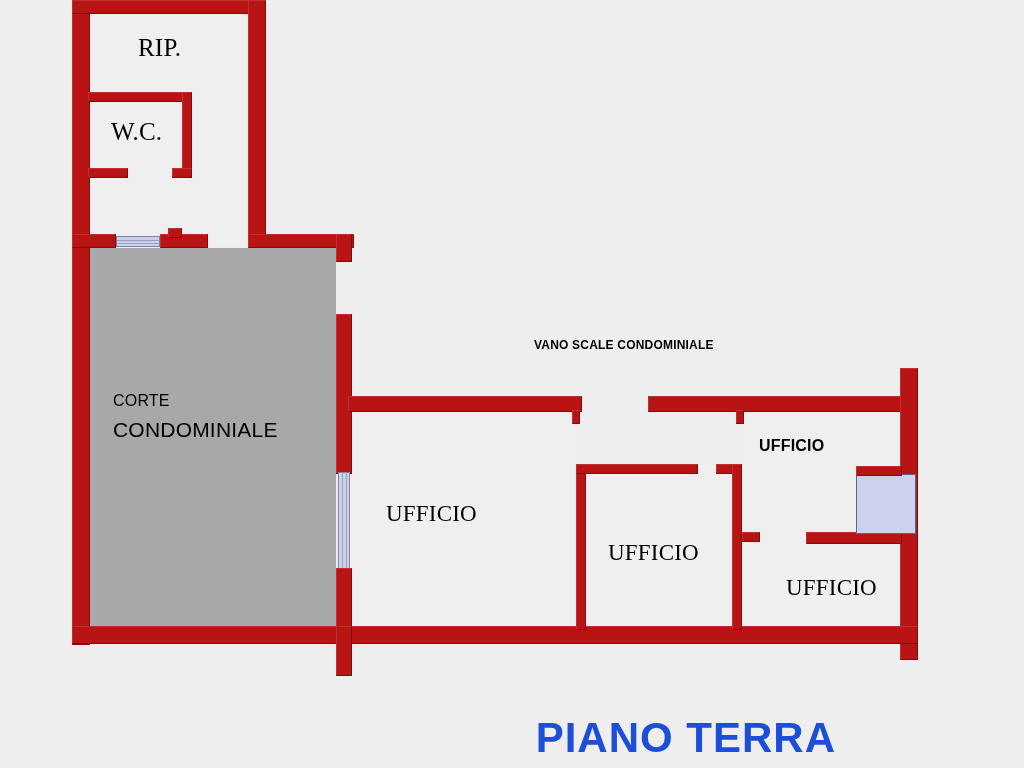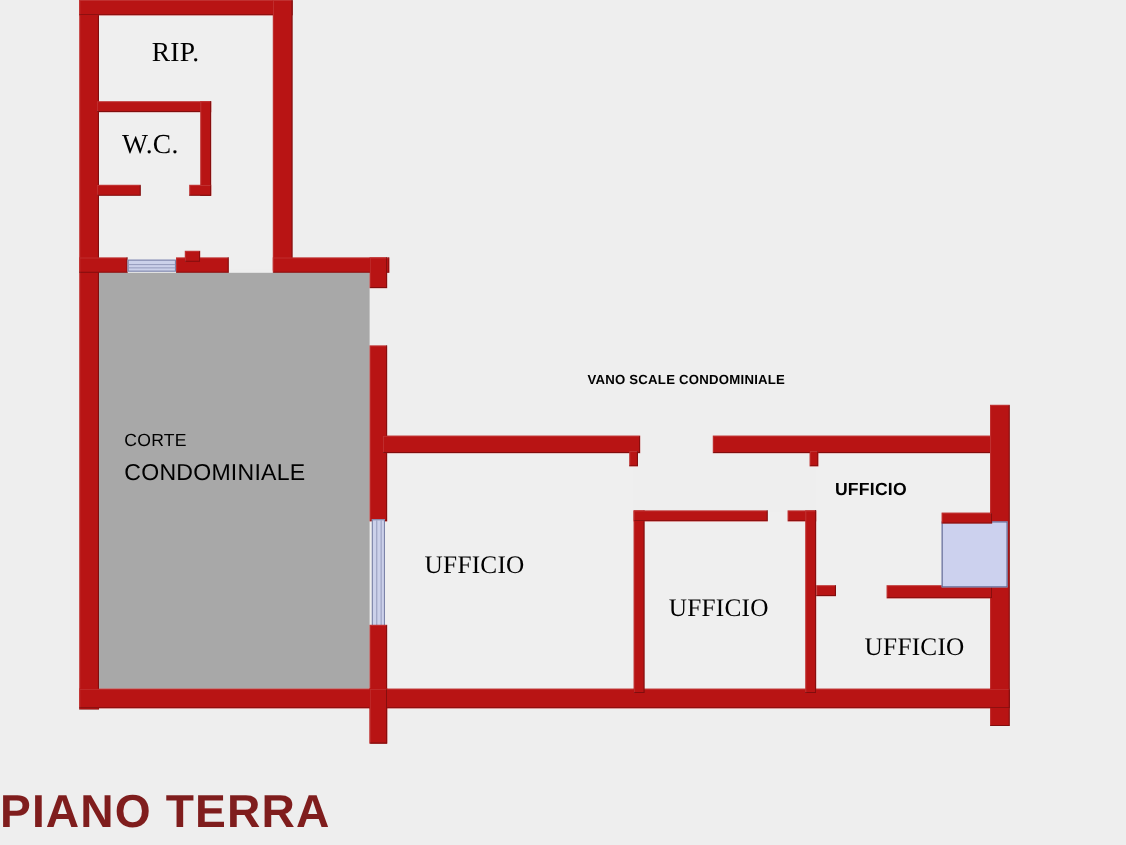--- a/index.html
+++ b/index.html
@@ -90,26 +90,26 @@
   .lbl-sans {
     font-family: "Liberation Sans", "DejaVu Sans", sans-serif;
     font-weight: 700;
   }
 
   #title {
     position: absolute;
     left: 0;
     top: 714px;
     width: 836px;
-    text-align: left;
+    text-align: right;
     font-family: "Liberation Sans", "DejaVu Sans", sans-serif;
     font-weight: 700;
     font-size: 42px;
     letter-spacing: 1px;
-    color: #7f1d1d;
+    color: #1d4ed8;
   }
 </style>
 </head>
 <body>
 
 <div id="plan">
 
   <div class="fill-room" style="left:88px;  top:0px;   width:160px; height:244px;"></div>
   <div class="fill-room" style="left:88px;  top:100px; width:104px; height:76px;"></div>
   <div class="fill-court" style="left:88px; top:248px; width:248px; height:378px;"></div>

